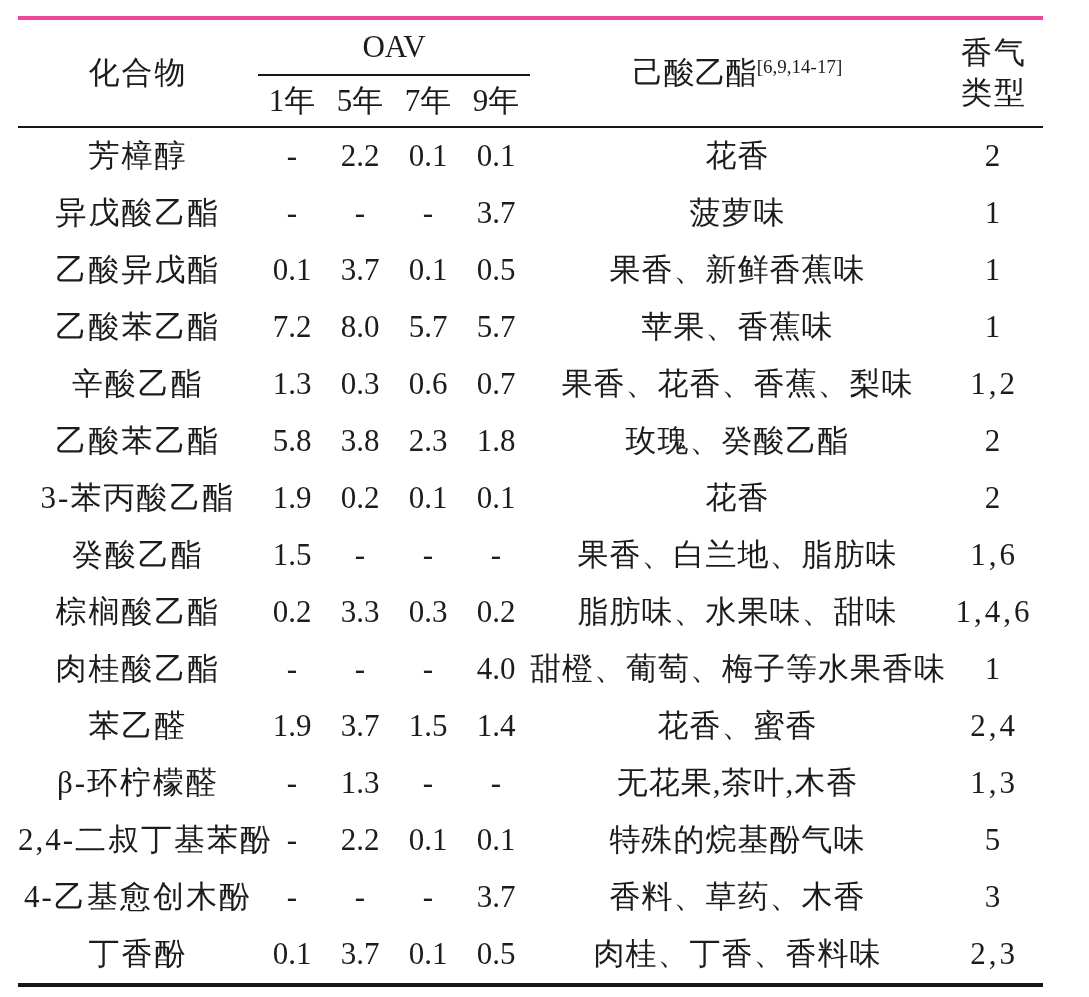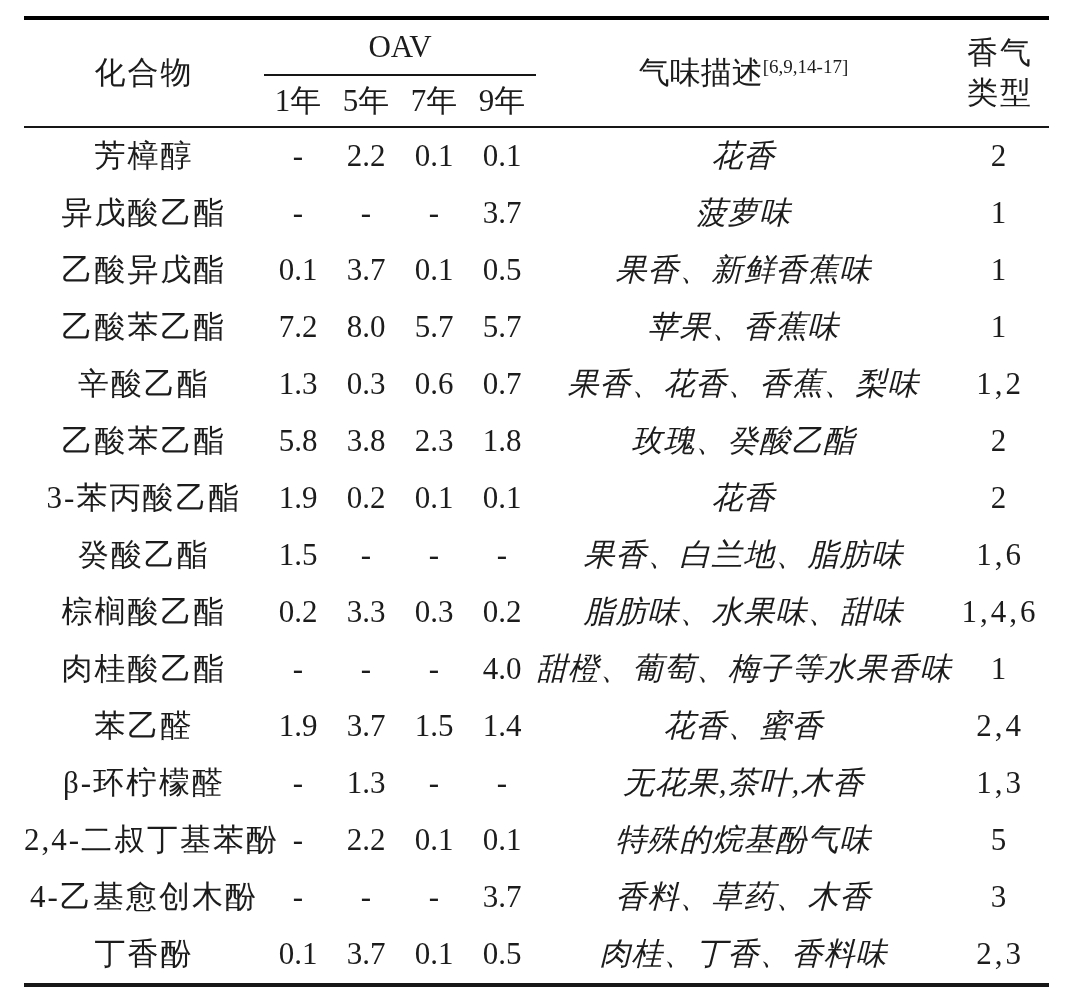--- a/index.html
+++ b/index.html
@@ -14,23 +14,22 @@
     color: #1c1c1c;
     font-family: "Liberation Serif", "DejaVu Serif", serif;
   }
   .sheet {
     padding: 16px 0 0 18px;
   }
   table.oav-table {
     border-collapse: collapse;
     table-layout: fixed;
     width: 1025px;
-    border-top: 4px solid #000000;
+    border-top: 4px solid #ec4899;
     border-bottom: 4px solid #171717;
-    margin-left: 6px;
   }
   col.w-compound { width: 240px; }
   col.w-year     { width: 68px;  }
   col.w-odor     { width: 415px; }
   col.w-type     { width: 98px;  }
 
   th, td {
     font-weight: normal;
     text-align: center;
     vertical-align: middle;
@@ -46,21 +45,20 @@
   thead tr.top-row th { height: 54px; }
   thead tr.years-row th { height: 50px; }
   th.h-oav {
     border-bottom: 2px solid #171717;
   }
   th.h-compound, td.c-compound {
     letter-spacing: 2px;
   }
   td.c-odor {
     letter-spacing: 1px;
-    font-style: italic;
   }
   .h-aroma .line {
     display: block;
     line-height: 1.3;
     letter-spacing: 2px;
   }
   sup.ref {
     font-size: 19px;
     letter-spacing: 0;
     vertical-align: baseline;
@@ -81,21 +79,21 @@
       <col class="w-year">
       <col class="w-year">
       <col class="w-year">
       <col class="w-odor">
       <col class="w-type">
     </colgroup>
     <thead>
       <tr class="top-row">
         <th class="h-compound" rowspan="2">化合物</th>
         <th class="h-oav" colspan="4">OAV</th>
-        <th class="h-odor" rowspan="2"><span>气味描述</span><sup class="ref">[6,9,14-17]</sup></th>
+        <th class="h-odor" rowspan="2"><span>己酸乙酯</span><sup class="ref">[6,9,14-17]</sup></th>
         <th class="h-aroma" rowspan="2">
           <span class="line">香气</span>
           <span class="line">类型</span>
         </th>
       </tr>
       <tr class="years-row">
         <th>1年</th>
         <th>5年</th>
         <th>7年</th>
         <th>9年</th>

